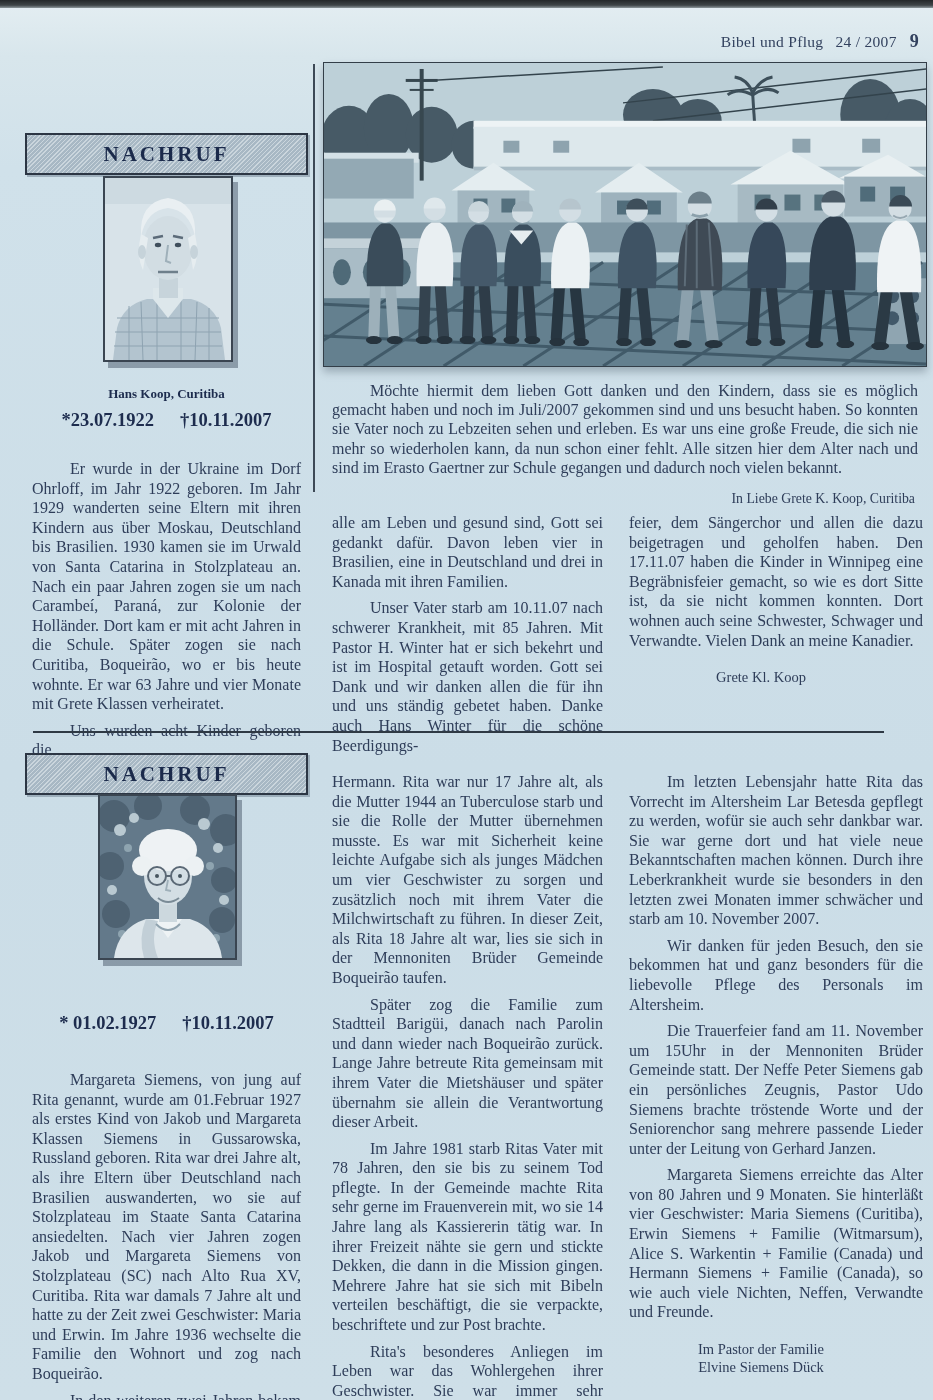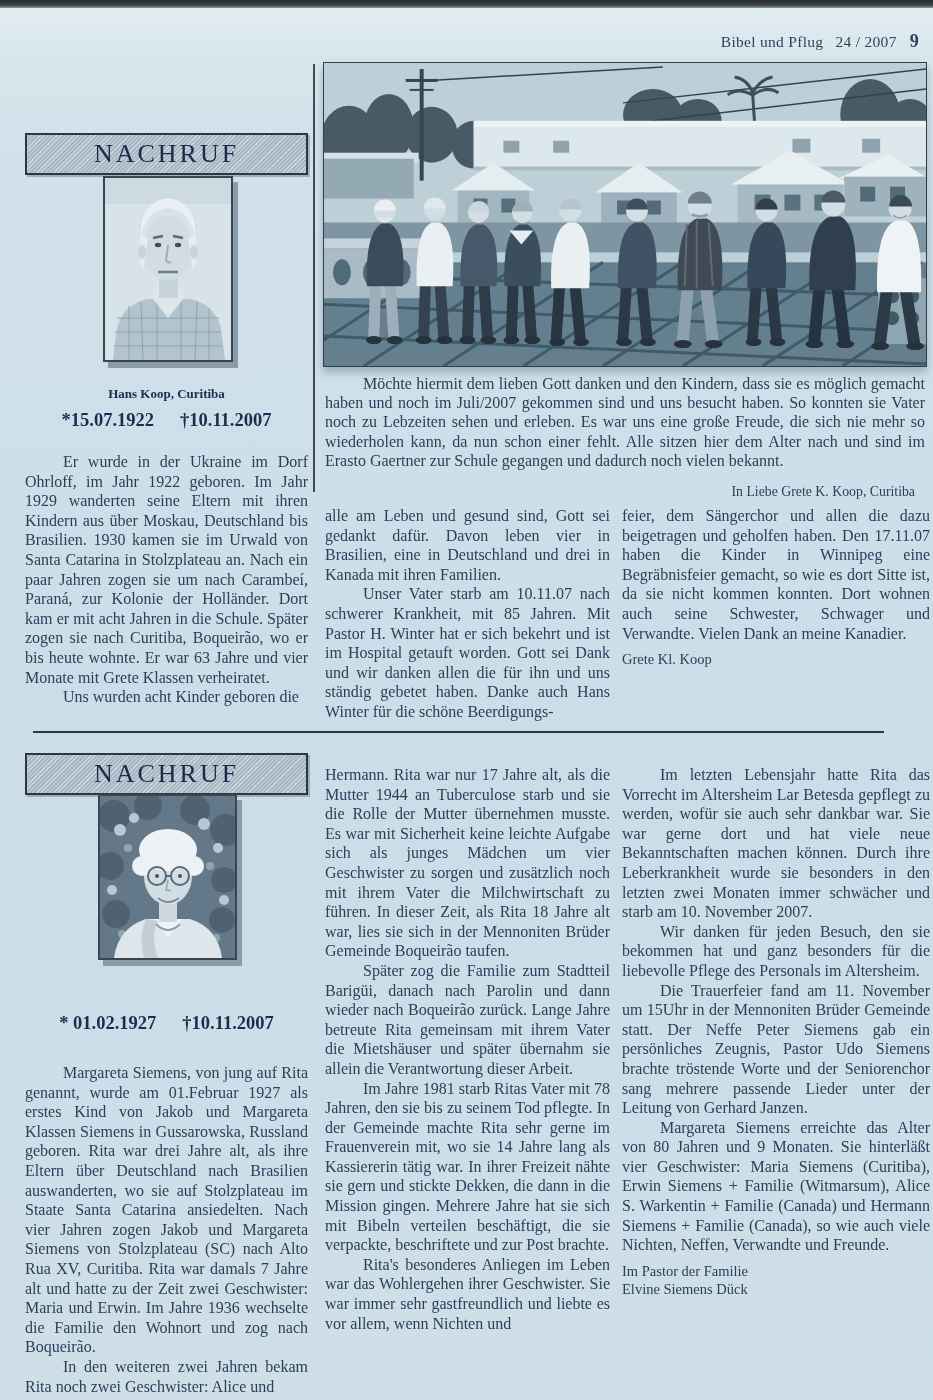--- a/index.html
+++ b/index.html
@@ -8,48 +8,48 @@
     font-family:"Liberation Serif","DejaVu Serif",serif;color:#2e3d59;}
   .scan-edge{position:absolute;top:0;left:0;width:100%;height:8px;
     background:linear-gradient(180deg,#24282a,#3f4548 65%,#8d989c);}
   .header{position:absolute;top:31px;right:14px;font-size:15.5px;color:#32415e;letter-spacing:.3px;}
   .header .issue{margin-left:12px;}
   .header .pagenum{font-weight:bold;font-size:18px;margin-left:13px;}
   .nachruf-box{position:absolute;left:25px;width:279px;height:38px;border:2px solid #2c3644;
     background-color:#b4c4cf;
     background-image:repeating-linear-gradient(135deg,rgba(255,255,255,.30) 0 1px,rgba(90,110,130,.14) 1px 3px);
     display:flex;align-items:center;justify-content:center;box-shadow:2px 2px 0 rgba(70,85,105,.35);}
-  .nachruf-box span{font-weight:normal;font-size:26px;letter-spacing:3px;color:#1b2a4b;}
+  .nachruf-box span{font-weight:bold;font-size:21px;letter-spacing:3px;color:#1b2a4b;}
   #nachruf1{top:133px;} #nachruf2{top:753px;}
   .photo{position:absolute;border:2px solid #3a4551;box-shadow:5px 6px 0 rgba(72,88,106,.5);
     overflow:hidden;background:#d7e2e8;}
   #photo1{left:103px;top:176px;width:126px;height:182px;}
   #photo2{left:98px;top:794px;width:135px;height:162px;}
   #groupPhoto{position:absolute;left:323px;top:62px;width:602px;height:303px;
     border:1px solid #333e48;box-shadow:0 5px 8px rgba(60,76,92,.35);overflow:hidden;}
   svg{display:block;width:100%;height:100%;}
   .obit-name{position:absolute;left:25px;width:283px;text-align:center;font-weight:bold;
     font-size:13px;color:#1d2c4e;}
   #name1{top:386px;} #name2{top:988px;}
   .obit-dates{position:absolute;left:25px;width:283px;text-align:center;font-weight:bold;
     font-size:18.5px;color:#1d2c4e;}
   #dates1{top:410px;} #dates2{top:1013px;}
   .obit-dates .death{margin-left:26px;}
   .textcol{position:absolute;text-align:justify;font-size:16px;line-height:19.6px;color:#2e3d59;}
-  .textcol p{margin:0;text-indent:38px;}
+  .textcol p{margin:7px;text-indent:38px;}
   .textcol p.noindent{text-indent:0;}
   #o1c1{left:25px;top:452px;width:283px;}
   #o1c2{left:325px;top:506px;width:285px;}
   #o1c3{left:622px;top:506px;width:308px;}
   #o2c1{left:25px;top:1063px;width:283px;}
   #o2c2{left:325px;top:765px;width:285px;}
   #o2c3{left:622px;top:765px;width:308px;}
   #caption{left:325px;top:374px;width:600px;line-height:19.2px;}
   .sig{text-align:right;font-size:13.8px;margin-top:12px;text-indent:0;padding-right:10px;}
-  .sig-col{text-align:left;font-size:14.5px;padding-right:30px;margin-top:7px;line-height:18px;}
+  .sig-col{text-align:center;font-size:14.5px;padding-right:30px;margin-top:18px;line-height:18px;}
   .vrule{position:absolute;left:313px;top:64px;width:2px;height:428px;background:#3d4956;}
   .divider{position:absolute;left:33px;top:731px;width:851px;height:2px;background:#2e3944;}
 </style>
 </head>
 <body>
 
 <div class="page">
 
   <div class="scan-edge"></div>
 
@@ -88,21 +88,21 @@
       <path d="M48,60 L58,58 M68,58 L78,60" stroke="#5c6b79" stroke-width="2.5" fill="none"></path>
       <ellipse cx="53" cy="67" rx="3.2" ry="2.2" fill="#3f4e5c"></ellipse>
       <ellipse cx="73" cy="67" rx="3.2" ry="2.2" fill="#3f4e5c"></ellipse>
       <path d="M63,67 L61,83 L66,85" stroke="#9fb0ba" stroke-width="2" fill="none"></path>
       <path d="M53,94 L73,94" stroke="#6e7f8b" stroke-width="2.5" fill="none"></path>
     </svg>
   </div>
 
   <div class="obit-name" id="name1">Hans Koop, Curitiba</div>
   <div class="obit-dates" id="dates1">
-    <span class="birth">*15.07.1922</span><span class="death">†10.11.2007</span>
+    <span class="birth">*23.07.1922</span><span class="death">†10.11.2007</span>
   </div>
 
   <div class="textcol" id="o1c1">
     <p>Er wurde in der Ukraine im Dorf Ohrloff, im Jahr 1922 geboren. Im Jahr 1929 wanderten seine Eltern mit ihren Kindern aus über Moskau, Deutschland bis Brasilien. 1930 kamen sie im Urwald von Santa Catarina in Stolzplateau an. Nach ein paar Jahren zogen sie um nach Carambeí, Paraná, zur Kolonie der Holländer. Dort kam er mit acht Jahren in die Schule. Später zogen sie nach Curitiba, Boqueirão, wo er bis heute wohnte. Er war 63 Jahre und vier Monate mit Grete Klassen verheiratet.</p>
     <p>Uns wurden acht Kinder geboren die</p>
   </div>
 
   <div id="groupPhoto">
     <svg viewBox="0 0 604 304" preserveAspectRatio="none">
       <rect width="604" height="304" fill="#bdd0d8"></rect>

